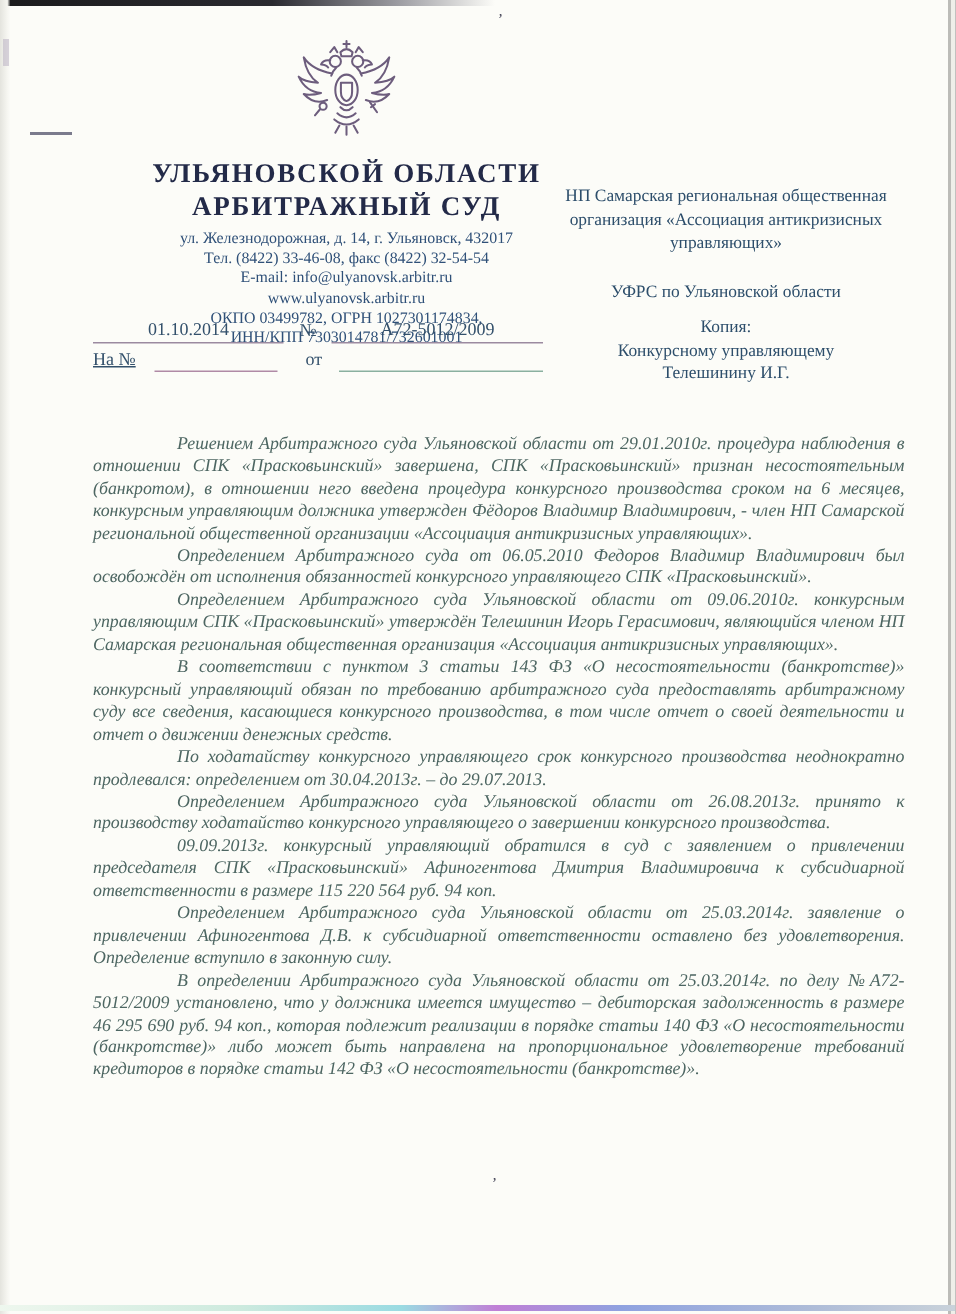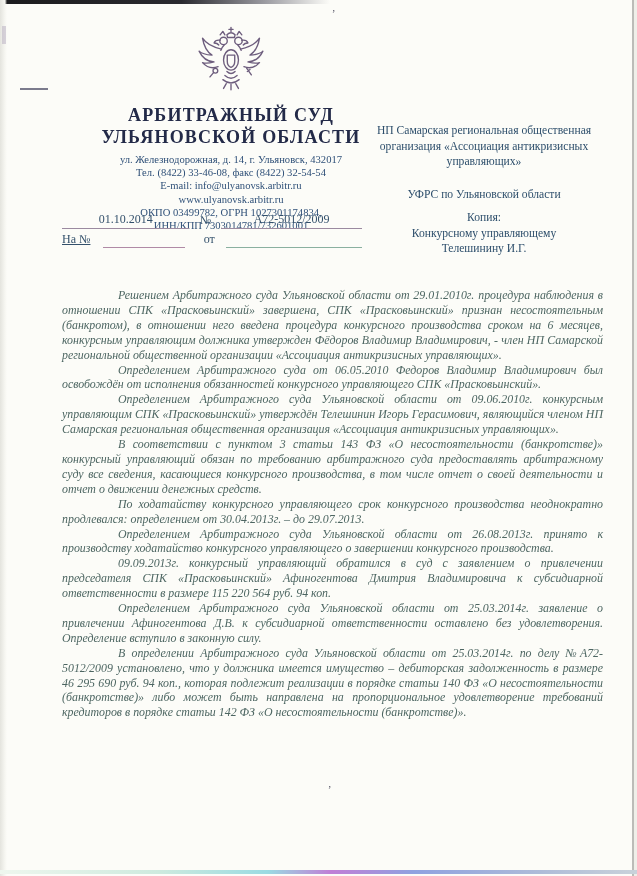--- a/index.html
+++ b/index.html
@@ -85,22 +85,22 @@
         <path d="M36 34 Q16 30 8 18 Q11 36 22 43 Q8 42 3 37 Q10 52 25 53 Q14 56 8 54 Q18 65 31 60"></path>
         <path d="M64 34 Q84 30 92 18 Q89 36 78 43 Q92 42 97 37 Q90 52 75 53 Q86 56 92 54 Q82 65 69 60"></path>
         <ellipse cx="50" cy="50" rx="11" ry="15"></ellipse>
         <path d="M44.5 43 h11 v9 q0 7 -5.5 9 q-5.5 -2 -5.5 -9 z"></path>
         <path d="M44 67 q6 6 12 0 M41 73 q9 8 18 0 M38 79 q12 10 24 0"></path>
         <path d="M43 85 l-4 7 M50 86 v8 M57 85 l4 7"></path>
         <circle cx="27" cy="66" r="3.5"></circle>
         <path d="M24 69 l-5 6 M73 62 l7 10 M78 64 l-4 3"></path>
       </g>
     </svg>
+    <div class="court-title">УЛЬЯНОВСКОЙ ОБЛАСТИ</div>
     <div class="court-title">АРБИТРАЖНЫЙ СУД</div>
-    <div class="court-title">УЛЬЯНОВСКОЙ ОБЛАСТИ</div>
     <div class="court-contact">
       <div>ул. Железнодорожная, д. 14, г. Ульяновск, 432017</div>
       <div>Тел. (8422) 33-46-08, факс (8422) 32-54-54</div>
       <div>E-mail: info@ulyanovsk.arbitr.ru</div>
       <div>www.ulyanovsk.arbitr.ru</div>
       <div>ОКПО 03499782, ОГРН 1027301174834,</div>
       <div>ИНН/КПП 7303014781/732601001</div>
     </div>
   </div>
 

